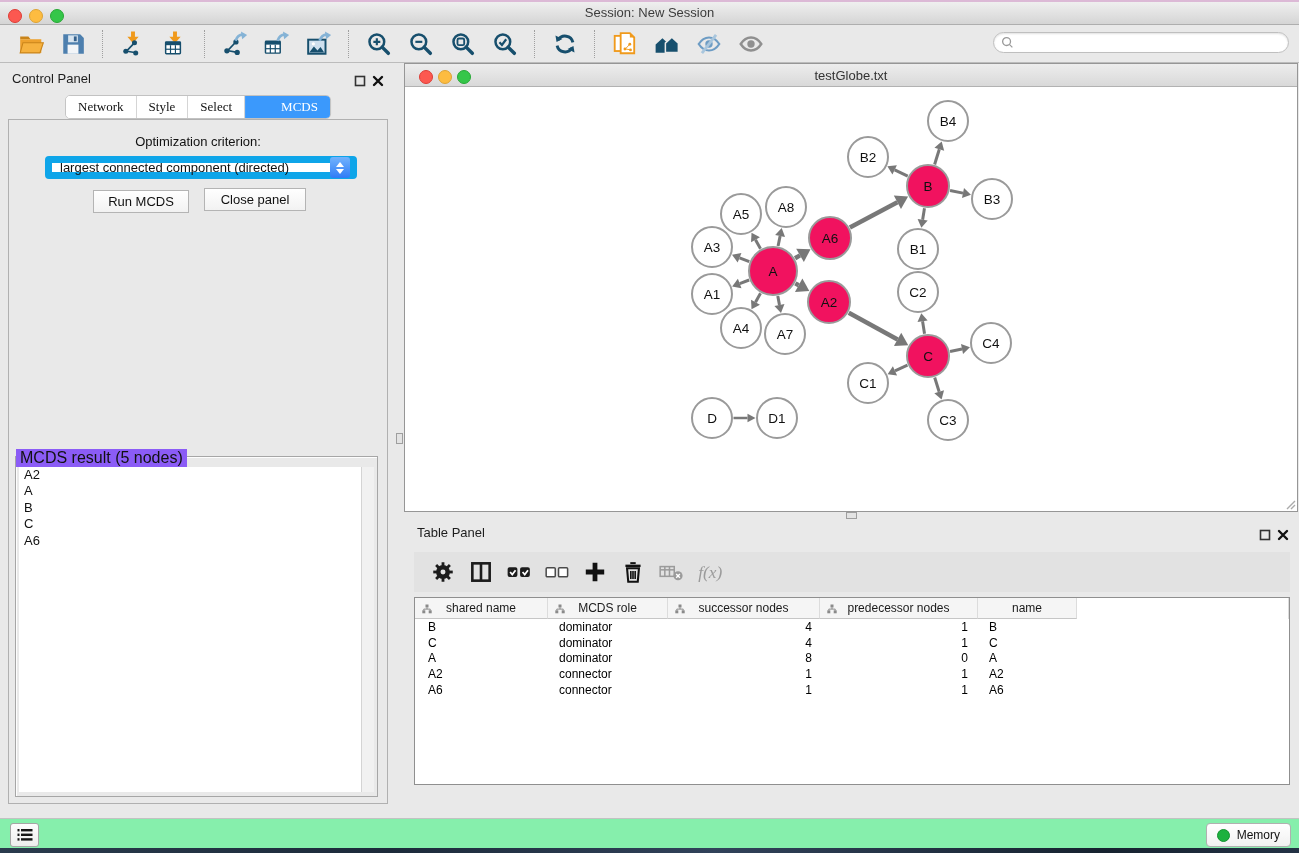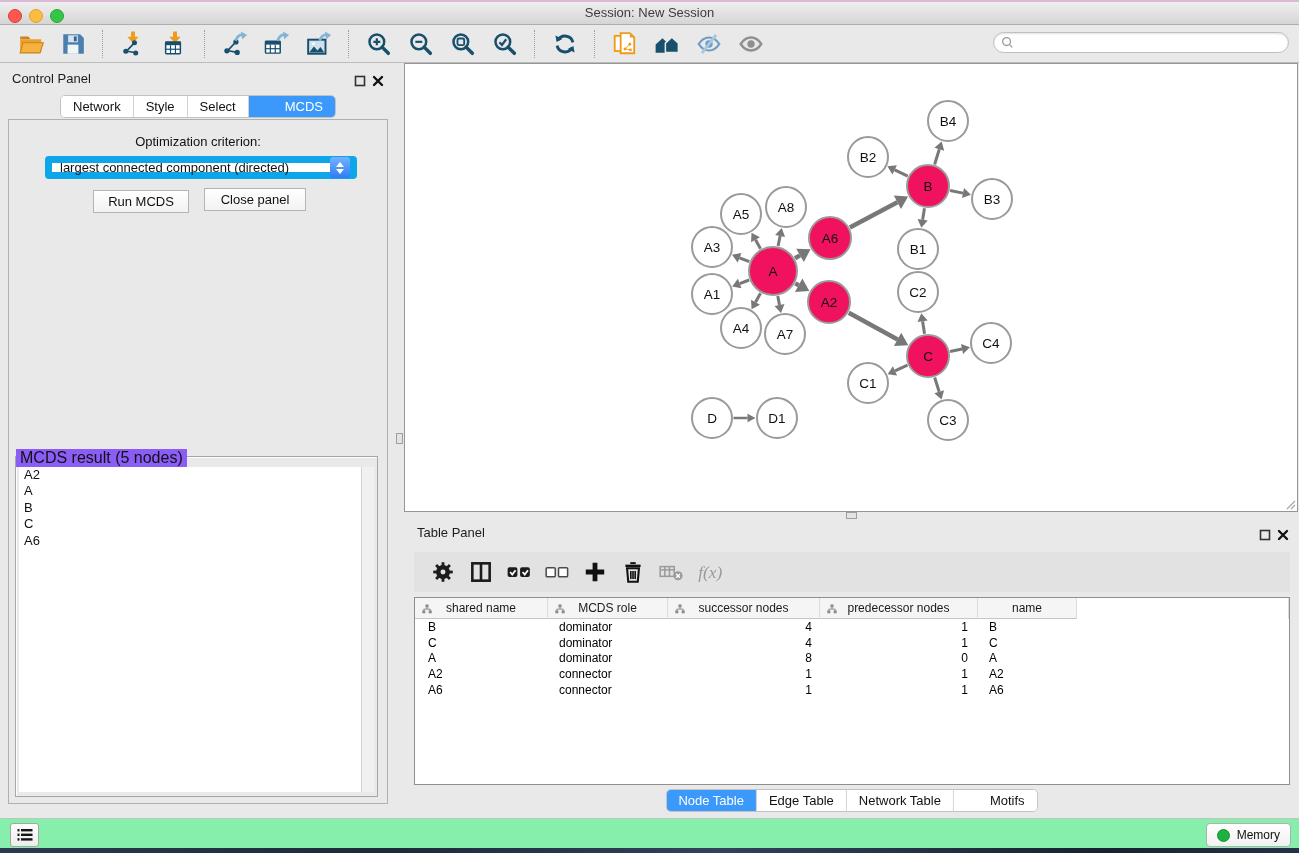--- a/index.html
+++ b/index.html
@@ -27,21 +27,21 @@
   #search-field{right:10px;top:32px;width:296px;height:21px;background:#fff;
     border:1px solid #bfbfbf;border-radius:11px;box-shadow:inset 0 1px 2px rgba(0,0,0,.12);
     display:flex;align-items:center;padding-left:6px;box-sizing:border-box;}
   #search-field input{border:none;outline:none;background:transparent;font-size:12px;flex:1;height:16px;}
   
   #control-panel{left:4px;top:66px;width:388px;height:748px;}
   .panel-title{font-size:13px;color:#1d1d1d;}
   .panel-icon{width:12px;height:12px;display:inline-block;}
   #cp-title{left:8px;top:5px;}
   #cp-float{right:26px;top:7px;} #cp-close{right:8px;top:7px;}
-  .seg-control{display:inline-flex;border:1px solid #c2c2c2;border-radius:5px;overflow:hidden;background:#fff;}
+  .seg-control{display:inline-flex;border:1px solid #c2c2c2;border-radius:5px;overflow:hidden;background:#fff;font-family:Liberation Serif, serif;}
   .seg{padding:3px 12px;font-size:13px;color:#111;border-right:1px solid #d2d2d2;background:#fff;white-space:nowrap;}
   .seg:last-child{border-right:none;padding-left:36px;}
   .seg.selected{background:#3b99fc;color:#fff;}
   #cp-tabs{left:50%;top:29px;transform:translateX(-50%);}
   #cp-body{left:4px;top:53px;right:4px;bottom:10px;border:1px solid #b0b0b0;background:#e9e9e9;}
   #opt-label{left:0;top:14px;width:100%;text-align:center;font-size:13px;color:#111;}
   #criterion-select{left:36px;top:36px;width:312px;height:23px;background:#fff;border:7px solid #0ea5e9;
      border-radius:4px;display:flex;align-items:center;box-sizing:border-box;}
   #criterion-select .val{font-size:13px;padding-left:8px;flex:1;color:#111;white-space:nowrap;overflow:hidden;}
   #criterion-select .stepper{width:20px;height:21px;border-radius:3px;margin-right:0px;
@@ -316,20 +316,28 @@
           <div class="result-item">B</div>
           <div class="result-item">C</div>
           <div class="result-item">A6</div>
         </div>
       <div id="result-scroll"></div>
     </div>
   </div>
 </div>
 
 <div id="network-window" class="abs">
+  <div id="nw-titlebar" class="abs">
+    <div id="nw-lights" class="abs">
+      <span class="light red"></span>
+      <span class="light yellow"></span>
+      <span class="light green"></span>
+    </div>
+    <div id="nw-title">testGlobe.txt</div>
+  </div>
   <div id="nw-canvas" class="abs">
     <svg id="graph-svg" width="892" height="424" viewBox="0 0 892 424">
         <line x1="355.5168637039552" y1="161.76441347267024" x2="350.49022879854607" y2="152.81072004741023" stroke="#787878" stroke-width="3"></line>
         <polygon points="346.5249972692142,145.74765138578783 354.937346104012,150.31409278820126 346.0431114930801,155.3073473066192" fill="#787878"></polygon>
         <line x1="373.0760280693977" y1="159.01032335065764" x2="375.1078262410129" y2="149.0076246596288" stroke="#787878" stroke-width="3"></line>
         <polygon points="376.72021162776275,141.06972737101415 380.1057615708814,150.02283027350833 370.1098909111444,147.99241904574924" fill="#787878"></polygon>
         <line x1="344.2705682317167" y1="174.6638301239541" x2="334.5447521702426" y2="170.83727954239052" stroke="#787878" stroke-width="3"></line>
         <polygon points="327.0071679614938,167.87167264058772 336.41198614545175,166.09139318873386 332.67751819503343,175.58316589604718" fill="#787878"></polygon>
         <line x1="344.1397191969583" y1="192.99649931917966" x2="334.69663967725626" y2="196.5570047118542" stroke="#787878" stroke-width="3"></line>
         <polygon points="327.11749165746653,199.4147162602995 332.89733981342033,191.78494855124586 336.4959395410922,201.32906087246255" fill="#787878"></polygon>
@@ -581,26 +589,20 @@
         </div>
         <div class="tr">
           <div class="td" style="width: 133px; flex: 0 0 133px; padding-left: 13px;">A6</div>
           <div class="td" style="width: 120px; flex: 0 0 120px; padding-left: 11px;">connector</div>
           <div class="td" style="width: 152px; flex: 0 0 152px; text-align: right; padding-right: 8px;">1</div>
           <div class="td" style="width: 158px; flex: 0 0 158px; text-align: right; padding-right: 10px;">1</div>
           <div class="td" style="width: 99px; flex: 0 0 99px; padding-left: 11px;">A6</div>
         </div>
       </div>
   </div>
-  <div id="tp-tabs" class="abs seg-control">
-      <div class="seg selected">Node Table</div>
-      <div class="seg">Edge Table</div>
-      <div class="seg">Network Table</div>
-      <div class="seg">Motifs</div>
-    </div>
 </div>
 
 <div id="status-bar" class="abs">
   <div id="list-btn" class="abs">
     <svg width="16" height="14" viewBox="0 0 16 14">
       <g fill="#161616">
         <rect x="0.5" y="1" width="2" height="2.4"></rect>
           <rect x="4" y="1" width="11.5" height="2.4"></rect>
         <rect x="0.5" y="5.6" width="2" height="2.4"></rect>
           <rect x="4" y="5.6" width="11.5" height="2.4"></rect>

